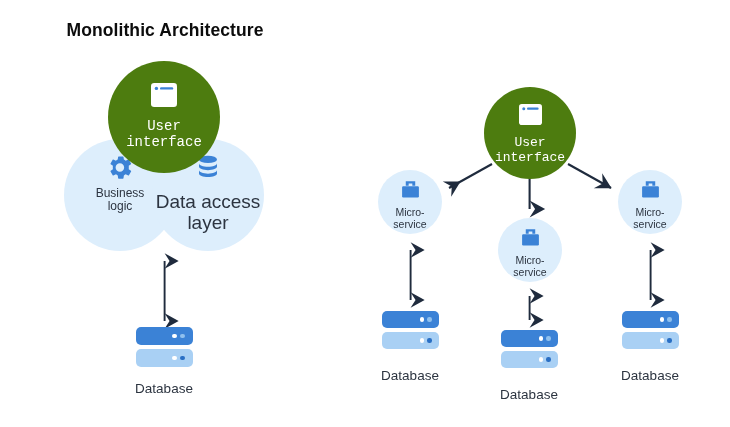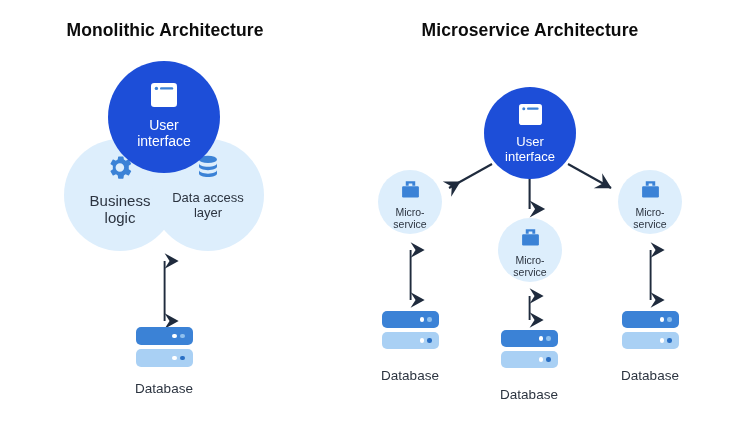--- a/index.html
+++ b/index.html
@@ -31,21 +31,21 @@
     flex-direction:column;
     align-items:center;
     justify-content:flex-start;
     box-sizing:border-box;
     text-align:center;
   }
   .circle .clabel{
     line-height:1.12;
     white-space:pre-line;
   }
-  .circle.primary{ background:#1d4ed8; color:#ffffff; }
+  .circle.primary{ background:#4d7c0f; color:#ffffff;font-family:Liberation Mono, monospace; }
   .circle.soft{ background:#ddeefc; color:#2c3440; }
 
   
   .ico{display:block;}
 
   
   .dbstack{position:absolute;}
   .dbbar{
     border-radius:5px;
     position:relative;
@@ -74,33 +74,33 @@
 <div class="stage">
 
   <div class="panel-title" style="left:165px;top:20px;">Monolithic Architecture</div>
 
   <div class="circle soft" style="left:64px;top:139px;width:112px;height:112px;padding-top:16px;">
     <span class="ico">
       <svg width="25" height="25" viewBox="0 0 24 24" fill="#3b82d6">
         <path d="M21.3 13.6c.05-.5.08-1.05.08-1.6s-.03-1.1-.1-1.6l2.15-1.62c.2-.15.25-.42.12-.65l-2.04-3.5c-.12-.22-.4-.3-.63-.22l-2.53 1c-.53-.4-1.1-.73-1.72-.98l-.38-2.67c-.04-.25-.26-.44-.52-.44h-4.08c-.26 0-.47.19-.51.44l-.38 2.67c-.62.25-1.2.59-1.72.98l-2.53-1c-.23-.08-.5 0-.63.22L3.85 8.13c-.13.23-.08.5.12.65l2.15 1.62c-.06.5-.1 1.05-.1 1.6s.04 1.1.1 1.6l-2.15 1.62c-.2.15-.25.42-.12.65l2.04 3.5c.13.22.4.3.63.22l2.53-1c.52.4 1.1.73 1.72.98l.38 2.67c.04.25.25.44.51.44h4.08c.26 0 .48-.19.52-.44l.38-2.67c.62-.25 1.19-.59 1.72-.98l2.53 1c.23.08.5 0 .63-.22l2.04-3.5c.13-.23.08-.5-.12-.65l-2.15-1.62zM12.8 16.1c-2.26 0-4.1-1.84-4.1-4.1s1.84-4.1 4.1-4.1 4.1 1.84 4.1 4.1-1.84 4.1-4.1 4.1z" transform="translate(-1.4,0)"></path>
       </svg>
     </span>
-    <span class="clabel" style="font-size:15px;margin-top:9px;">Business
+    <span class="clabel" style="font-size:12px;margin-top:3px;">Business
 logic</span>
   </div>
 
   <div class="circle soft" style="left:152px;top:139px;width:112px;height:112px;padding-top:16px;">
     <span class="ico">
       <svg width="24" height="26" viewBox="0 0 24 26" fill="#3b82d6">
         <ellipse cx="12" cy="4.4" rx="9" ry="3.6"></ellipse>
         <path d="M3 8.2c0 2 4.03 3.6 9 3.6s9-1.6 9-3.6v3.4c0 2-4.03 3.6-9 3.6s-9-1.6-9-3.6z"></path>
         <path d="M3 15.1c0 2 4.03 3.6 9 3.6s9-1.6 9-3.6v3.4c0 2-4.03 3.6-9 3.6s-9-1.6-9-3.6z"></path>
       </svg>
     </span>
-    <span class="clabel" style="font-size:13px;margin-top:6px;">Data access
+    <span class="clabel" style="font-size:19px;margin-top:6px;">Data access
 layer</span>
   </div>
 
   <div class="circle primary" style="left:108px;top:61px;width:112px;height:112px;padding-top:21px;z-index:5;">
     <span class="ico">
       <svg width="28" height="26" viewBox="0 0 28 26">
         <rect x="1" y="1" width="26" height="24" rx="3.2" fill="#ffffff"></rect>
         <circle cx="6.4" cy="6.4" r="1.7" fill="#3b82d6"></circle>
         <rect x="10" y="5.2" width="13.2" height="2.4" rx="1.2" fill="#3b82d6"></rect>
       </svg>
@@ -126,21 +126,20 @@
       <span class="dot w" style="width:4.6px;height:4.6px;right:16px;top:6.7px;"></span>
       <span class="dot lb" style="width:4.6px;height:4.6px;right:8px;top:6.7px;"></span>
     </div>
     <div class="dbbar bottom" style="height:18px;margin-top:4px;">
       <span class="dot w" style="width:4.6px;height:4.6px;right:16px;top:6.7px;"></span>
       <span class="dot db" style="width:4.6px;height:4.6px;right:8px;top:6.7px;"></span>
     </div>
   </div>
   <div class="dblabel" style="left:164px;top:381px;">Database</div>
 
-  <div class="panel-title" style="left:530px;top:20px;">Microservice Architecture</div>
 
   <div class="circle primary" style="left:484px;top:87px;width:92px;height:92px;padding-top:16px;z-index:5;">
     <span class="ico">
       <svg width="25" height="23" viewBox="0 0 28 26">
         <rect x="1" y="1" width="26" height="24" rx="3.2" fill="#ffffff"></rect>
         <circle cx="6.4" cy="6.4" r="1.7" fill="#3b82d6"></circle>
         <rect x="10" y="5.2" width="13.2" height="2.4" rx="1.2" fill="#3b82d6"></rect>
       </svg>
     </span>
     <span class="clabel" style="font-size:13px;margin-top:5px;">User

